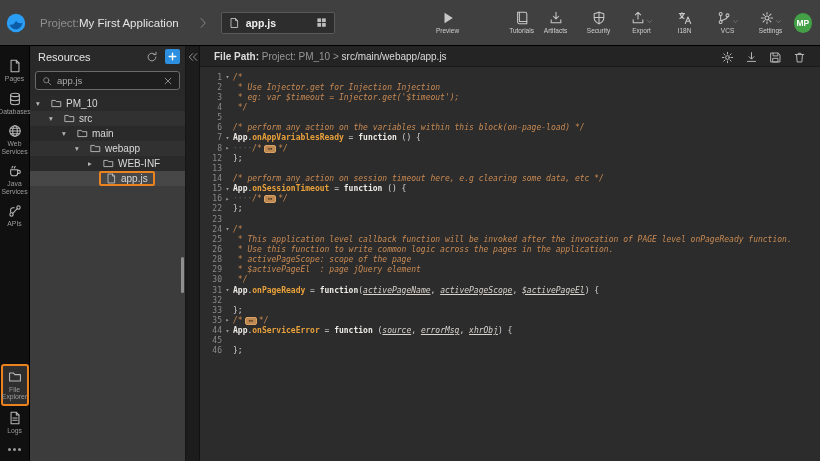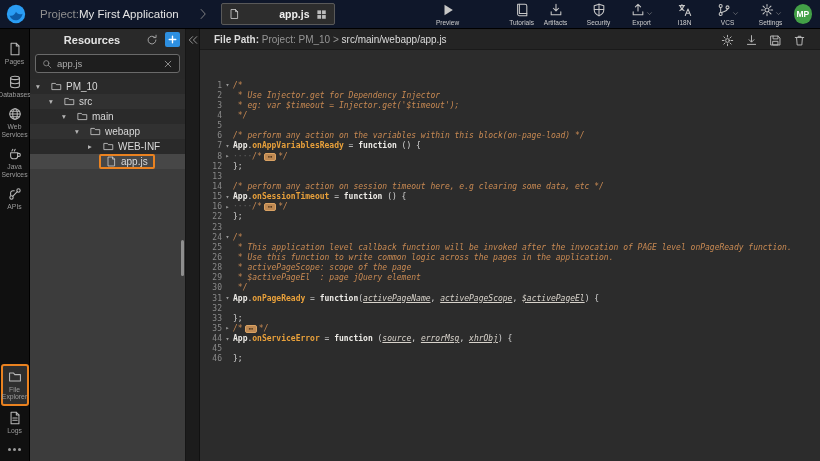--- a/index.html
+++ b/index.html
@@ -5,21 +5,21 @@
   * { margin:0; padding:0; box-sizing:border-box; }
   html,body { width:820px; height:461px; overflow:hidden; background:#000; }
   body { font-family:"Liberation Sans", sans-serif; }
   .screen { width:820px; height:461px; display:flex; flex-direction:column; background:#0a0a0a; position:relative; }
 
   
   .icon { display:inline-block; width:14px; height:14px; color:#c7c7c7; flex:none; }
   .icon svg { width:100%; height:100%; display:block; }
 
   
-  .topbar { height:29px; background:#0f172a; display:flex; align-items:center; flex:none; padding:0 8px 0 6px; border-bottom:1px solid #000;text-align:right; }
+  .topbar { height:46px; background:#404040; display:flex; align-items:center; flex:none; padding:0 8px 0 6px; border-bottom:1px solid #000; }
   .logo { width:20px; height:20px; margin-right:14px; }
   .logo svg { width:20px; height:20px; }
   .project-crumb { font-size:11.5px; color:#e4e4e4; white-space:nowrap; }
   .project-crumb .plabel { color:#8f8f8f; }
   .crumb-chev { width:12px; height:12px; color:#8b8b8b; margin:0 12px 0 18px; }
   .doc-tab { height:22px; width:122px; background:#2d2d2d; border:1px solid #595959; border-radius:2px; display:flex; align-items:center; gap:6px; padding:0 7px; }
   .doc-tab .icon { width:11px; height:12px; color:#cfcfcf; }
   .doc-tab .tab-label { font-size:10.5px; font-weight:bold; color:#efefef; flex:1; }
   .doc-tab .icon.grid { width:11px; height:11px; color:#bdbdbd; }
   .top-action { display:flex; flex-direction:column; align-items:center; justify-content:center; gap:2px; min-width:34px; cursor:default; }
@@ -41,21 +41,21 @@
   .rail-label { font-size:6.8px; color:#9c9c9c; text-align:center; line-height:7.5px; }
   .rail-bottom { margin-top:auto; width:100%; display:flex; flex-direction:column; align-items:center; padding-bottom:4px; }
   .rail-item.active { background:#2e2e2e; border-radius:3px; }
   .rail-item.annotated { border:2px solid #ea8220; width:28px; padding:4px 0 3px 0; }
   .rail-dots { display:flex; gap:2px; padding:10px 0 6px 0; }
   .rail-dots i { width:3px; height:3px; border-radius:50%; background:#9a9a9a; }
 
   
   .resources { width:156px; background:#3c3c3c; display:flex; flex-direction:column; position:relative; border-right:1px solid #161616; }
   .res-header { height:21px; background:#292929; display:flex; align-items:center; padding:0 5px 0 8px; flex:none; }
-  .res-title { font-size:11px; color:#e3e3e3; font-weight:bold; flex:1;text-align:center; }
+  .res-title { font-size:11px; color:#e3e3e3; font-weight:normal; flex:1; }
   .res-header .icon.refresh { width:12px; height:12px; color:#aeaeae; margin-right:7px; }
   .plus-btn { width:15px; height:15px; background:#2d8fe0; border-radius:2px; color:#fff; display:flex; align-items:center; justify-content:center; }
   .plus-btn .icon { width:11px; height:11px; color:#fff; }
   .res-search { background:#292929; padding:4px 5px 6px 5px; flex:none; }
   .search-box { height:19px; background:#1e1e1e; border:1px solid #6a6a6a; border-radius:3px; display:flex; align-items:center; padding:0 6px; gap:5px; }
   .search-box .icon { width:10px; height:10px; color:#9a9a9a; }
   .search-value { flex:1; font-size:9.5px; color:#a9a9a9; }
   .tree { flex:none; }
   .tree-row { height:15px; display:flex; align-items:center; font-size:10px; color:#d9d9d9; white-space:nowrap; }
   .tree-row:nth-child(odd) { background:#2a2a2a; }
@@ -65,21 +65,21 @@
   .tree-label-wrap { display:flex; align-items:center; gap:4px; padding:0 4px; }
   .tree-label-wrap .icon { width:11px; height:11px; color:#c9c9c9; }
   .tree-label-wrap.annotation { border:2px solid #ea8220; border-radius:2px; padding:0 5px; height:15px; }
   .res-thumb { position:absolute; right:1px; top:211px; width:3px; height:36px; background:#8f8f8f; border-radius:2px; }
 
   
   .divider { width:14px; background:#1c1c1c; flex:none; display:flex; flex-direction:column; align-items:center; border-right:1px solid #111; }
   .collapse-btn { margin-top:5px; width:12px; height:12px; color:#9e9e9e; }
 
   
-  .editor { flex:1; display:flex; flex-direction:column; background:#2c2c2c; min-width:0;gap:25px; }
+  .editor { flex:1; display:flex; flex-direction:column; background:#2c2c2c; min-width:0; }
   .filepath-bar { height:21px; background:#242424; border-bottom:1px solid #1a1a1a; display:flex; align-items:center; padding:0 14px; flex:none; }
   .fp-text { font-size:10px; white-space:nowrap; }
   .fp-label { color:#dcdcdc; font-weight:bold; }
   .fp-prefix { color:#969696; }
   .fp-path { color:#dcdcdc; }
   .editor-toolbar { margin-left:auto; display:flex; align-items:center; gap:11px; }
   .tb-btn { width:13px; height:13px; color:#b8b8b8; display:inline-block; }
   .tb-btn svg { width:100%; height:100%; }
 
   .code-area { flex:1; padding-top:5px; overflow:hidden; font-family:"DejaVu Sans Mono", monospace; }
@@ -450,21 +450,21 @@
                 <rect x="5" y="9" width="6" height="4.5"></rect>
               </svg></span>
             <span class="tb-btn"><svg viewBox="0 0 16 16" fill="none" stroke="currentColor" stroke-width="1.2" stroke-linecap="round" stroke-linejoin="round">
                 <path d="M2.8 4.3h10.4M6.3 4.3V2.8h3.4v1.5M4.4 4.3l.7 9.2h5.8l.7-9.2"></path>
               </svg></span>
           </div>
       </div>
       <div class="code-area">
         <div id="code-lines">
             <div class="code-line"><span class="lnum">1</span><span class="lfold">▾</span><span class="ltext"><span class="tok-c">/*</span></span></div>
-            <div class="code-line"><span class="lnum">2</span><span class="lfold"></span><span class="ltext"><span class="tok-c"> * Use Injector.get for Dependency Injector</span></span></div>
+            <div class="code-line"><span class="lnum">2</span><span class="lfold"></span><span class="ltext"><span class="tok-c"> * Use Injector.get for Injection Injection</span></span></div>
             <div class="code-line"><span class="lnum">3</span><span class="lfold"></span><span class="ltext"><span class="tok-c"> * eg: var $timeout = Injector.get('$timeout');</span></span></div>
             <div class="code-line"><span class="lnum">4</span><span class="lfold"></span><span class="ltext"><span class="tok-c"> */</span></span></div>
             <div class="code-line"><span class="lnum">5</span><span class="lfold"></span><span class="ltext"></span></div>
             <div class="code-line"><span class="lnum">6</span><span class="lfold"></span><span class="ltext"><span class="tok-c">/* perform any action on the variables within this block(on-page-load) */</span></span></div>
             <div class="code-line"><span class="lnum">7</span><span class="lfold">▾</span><span class="ltext"><span class="tok-k">App</span><span class="tok-p">.</span><span class="tok-f">onAppVariablesReady</span><span class="tok-p"> = </span><span class="tok-k">function</span><span class="tok-p"> () {</span></span></div>
             <div class="code-line"><span class="lnum">8</span><span class="lfold">▸</span><span class="ltext"><span class="tok-w">····</span><span class="tok-c">/*</span><span class="tok-x">⋯</span><span class="tok-c">*/</span></span></div>
             <div class="code-line"><span class="lnum">12</span><span class="lfold"></span><span class="ltext"><span class="tok-p">};</span></span></div>
             <div class="code-line"><span class="lnum">13</span><span class="lfold"></span><span class="ltext"></span></div>
             <div class="code-line"><span class="lnum">14</span><span class="lfold"></span><span class="ltext"><span class="tok-c">/* perform any action on session timeout here, e.g clearing some data, etc */</span></span></div>
             <div class="code-line"><span class="lnum">15</span><span class="lfold">▾</span><span class="ltext"><span class="tok-k">App</span><span class="tok-p">.</span><span class="tok-f">onSessionTimeout</span><span class="tok-p"> = </span><span class="tok-k">function</span><span class="tok-p"> () {</span></span></div>

